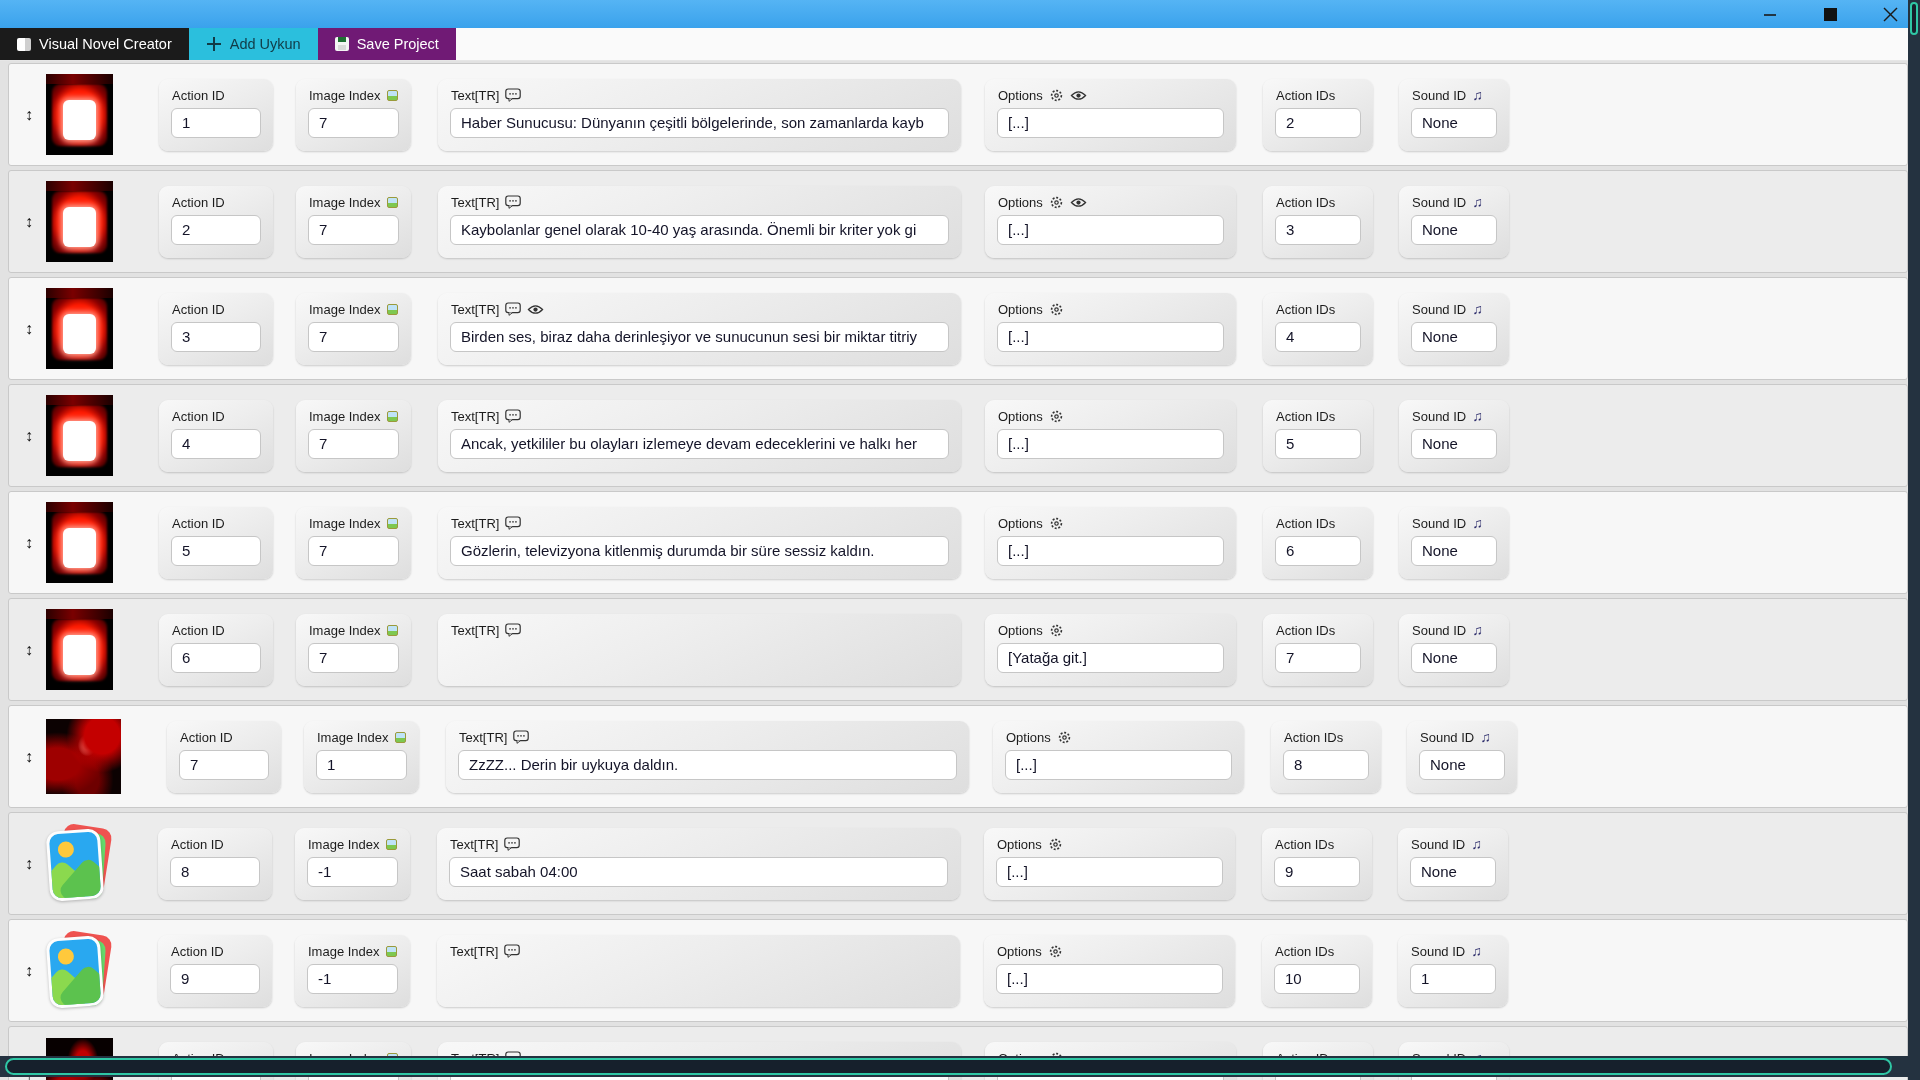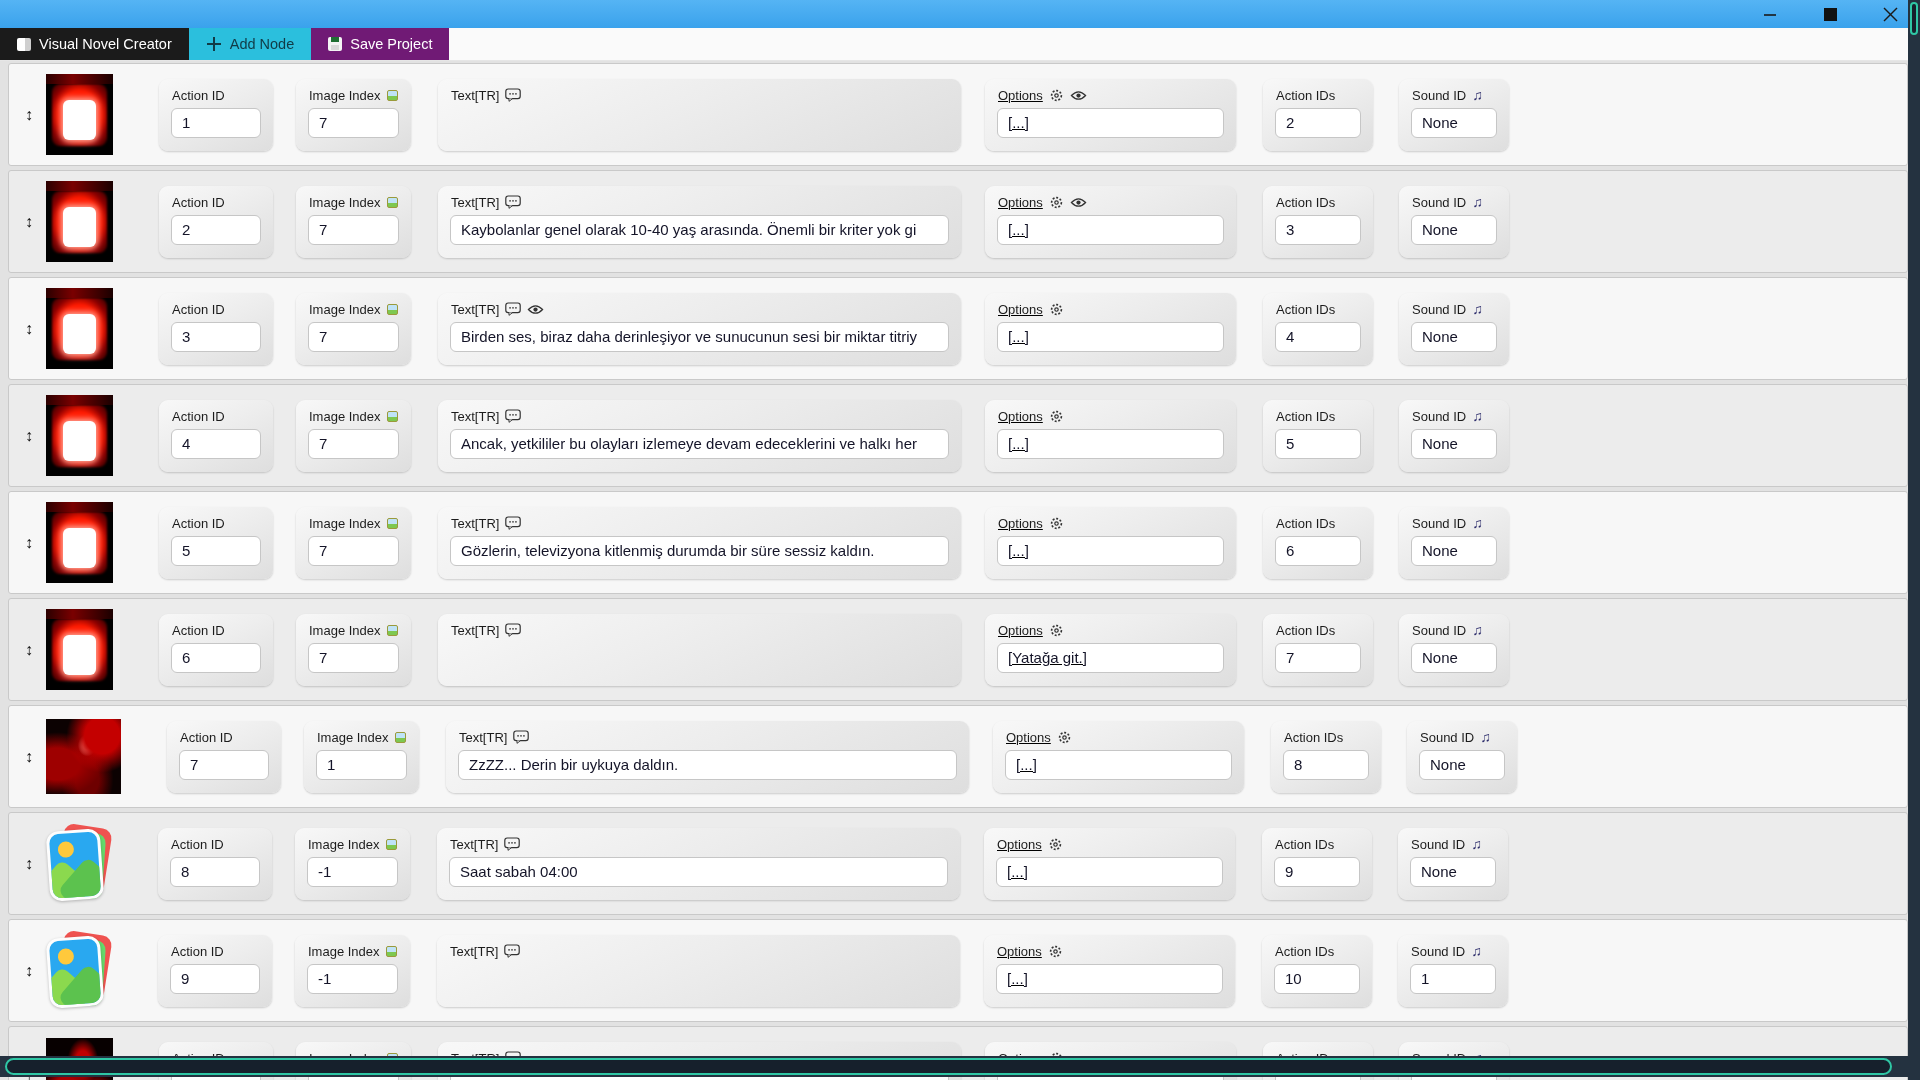--- a/index.html
+++ b/index.html
@@ -76,21 +76,21 @@
   .glabel { display:flex; align-items:center; gap:6px; padding:9px 13px 3px; font-size:13px; color:#1c1c1c; white-space:nowrap; }
   .glabel svg { flex:none; display:block; }
   .ginput { display:block; margin:2px 12px 0; height:30px; width:calc(100% - 24px);
     border:1px solid #c6c6c6; border-radius:6px; background:#fff; padding:0 10px;
     font-size:15px; color:#141428; font-family:"Liberation Sans", sans-serif;
     box-shadow:inset 0 0 0 1px rgba(255,255,255,.6); }
 
   .g-aid  { width:114px; margin-left:46px; }
   .g-idx  { width:115px; margin-left:23px; }
   .g-text { width:523px; margin-left:27px; }
-  .g-opt  { width:251px; margin-left:24px;text-decoration:underline; }
+  .g-opt  { width:251px; margin-left:24px; }
   .g-aids { width:110px; margin-left:27px; }
   .g-snd  { width:110px; margin-left:26px; }
 
   .imgicon { width:13px; height:11px; border:1px solid #9a9a3a; border-radius:2px;
     background:linear-gradient(#bfe3f7 55%, #7ec850 55%); display:inline-block; }
   .music { font-size:14px; color:#2d2d6b; line-height:1; }
 
   
   .vscroll { position:fixed; right:0; top:0; width:12px; height:1080px; background:#243240; z-index:50; }
   .vscroll .vthumb { position:absolute; left:2px; top:2px; width:8px; height:33px;
@@ -124,21 +124,21 @@
 <div class="tabbar">
   <div class="tab tab-app">
     <span class="appicon"></span>
     <span>Visual Novel Creator</span>
   </div>
   <div class="tab tab-add">
     <svg width="16" height="16">
       <line x1="8" y1="1" x2="8" y2="15" stroke="#113b46" stroke-width="2"></line>
       <line x1="1" y1="8" x2="15" y2="8" stroke="#113b46" stroke-width="2"></line>
     </svg>
-    <span>Add Node</span>
+    <span>Add Uykun</span>
   </div>
   <div class="tab tab-save">
     <span class="floppy">
         <i></i>
         <b></b>
       </span>
     <span>Save Project</span>
   </div>
 </div>
 
@@ -172,20 +172,21 @@
         <span>Text[TR]</span>
         <svg width="16" height="14" viewBox="0 0 20 17">
           <rect x="1" y="1" width="18" height="12" rx="3" fill="none" stroke="#333" stroke-width="1.5"></rect>
           <path d="M5 13 L5 16.4 L9.4 13" fill="#fff" stroke="#333" stroke-width="1.2"></path>
           <circle cx="6.3" cy="7" r="1.05" fill="#333"></circle>
             <circle cx="10" cy="7" r="1.05" fill="#333"></circle>
             <circle cx="13.7" cy="7" r="1.05" fill="#333"></circle>
         </svg>
 
       </div>
+      <input class="ginput" value="Haber Sunucusu: Dünyanın çeşitli bölgelerinde, son zamanlarda kayb" style="">
     </div>
 
     <div class="group g-opt">
       <div class="glabel">
         <span>Options</span>
         <svg width="15" height="15" viewBox="0 0 20 20">
           <circle cx="10" cy="10" r="6.5" fill="none" stroke="#333" stroke-width="2.2" stroke-dasharray="2.6 2.3"></circle>
           <circle cx="10" cy="10" r="2.3" fill="none" stroke="#333" stroke-width="1.6"></circle>
         </svg>
         <svg class="opt-eye" width="17" height="13" viewBox="0 0 24 16">

